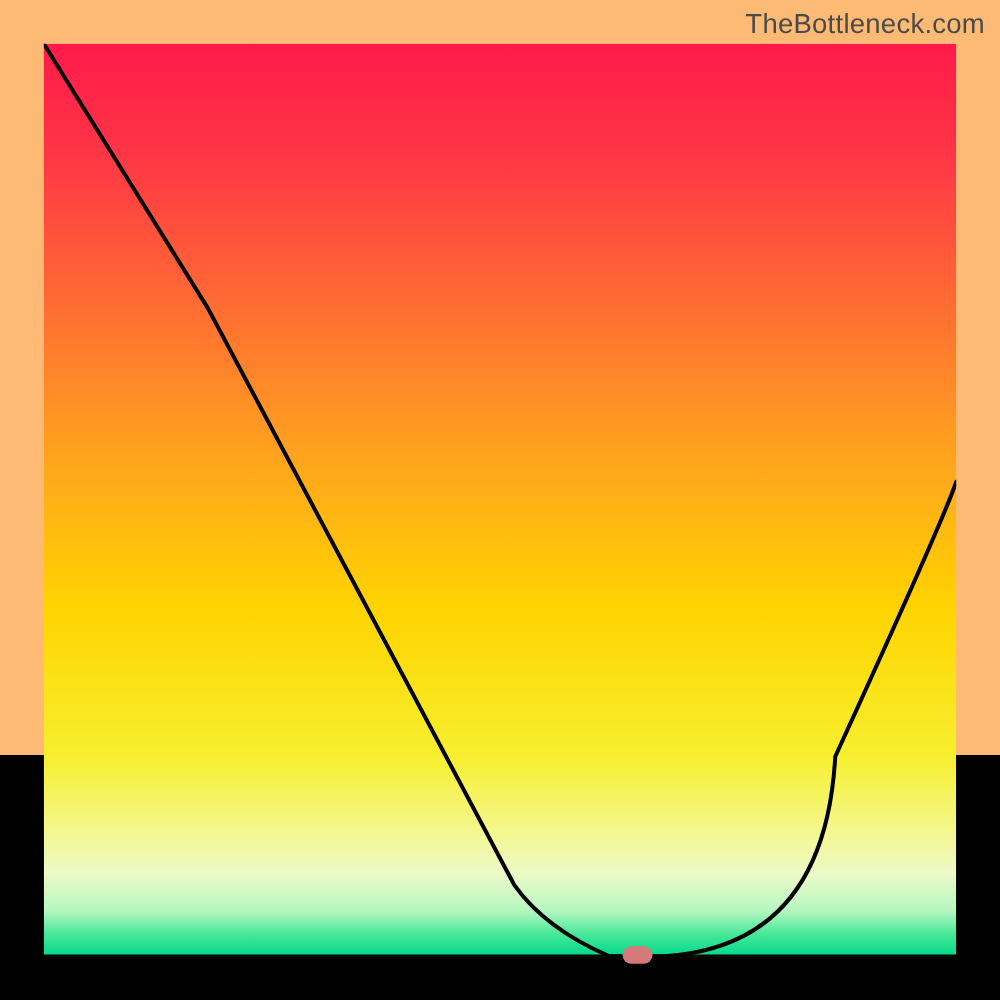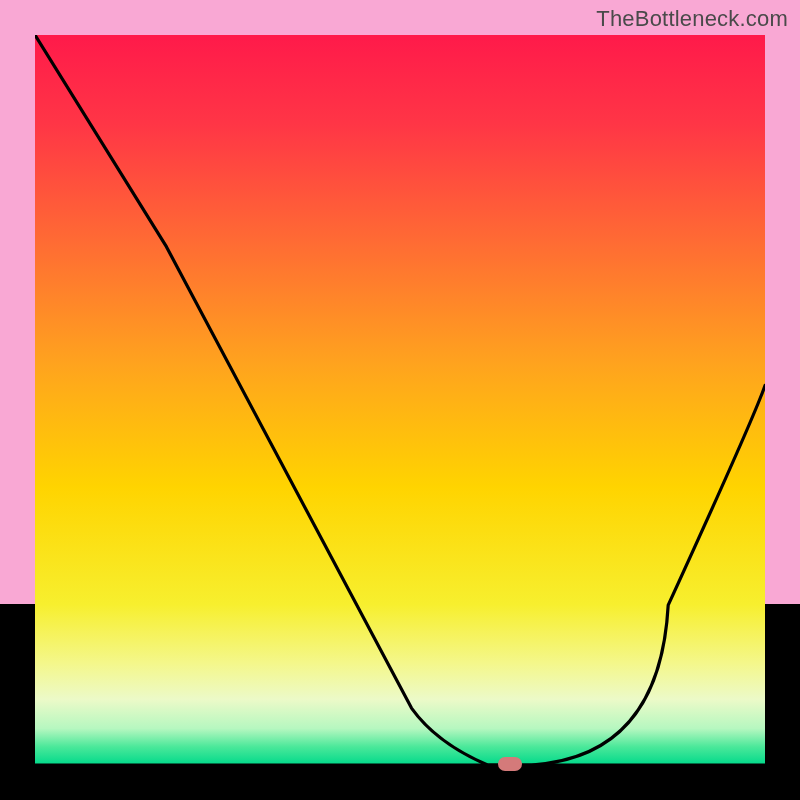--- a/index.html
+++ b/index.html
@@ -1,21 +1,21 @@
 <!DOCTYPE html>
 <html><head>
 <meta charset="utf-8">
 <style>
   * { margin: 0; padding: 0; box-sizing: border-box; }
   html, body { width: 800px; height: 800px; overflow: hidden; background: #000; }
   .chart-container {
     position: relative;
     width: 800px;
     height: 604px;
-    background: #f9a8d4;
+    background: #fdba74;
   }
   .watermark {
     position: absolute;
     top: 6px;
     right: 12px;
     font-family: Arial, Helvetica, sans-serif;
     font-size: 22px;
     color: #4a4a4a;
     font-weight: 500;
     letter-spacing: 0.2px;

